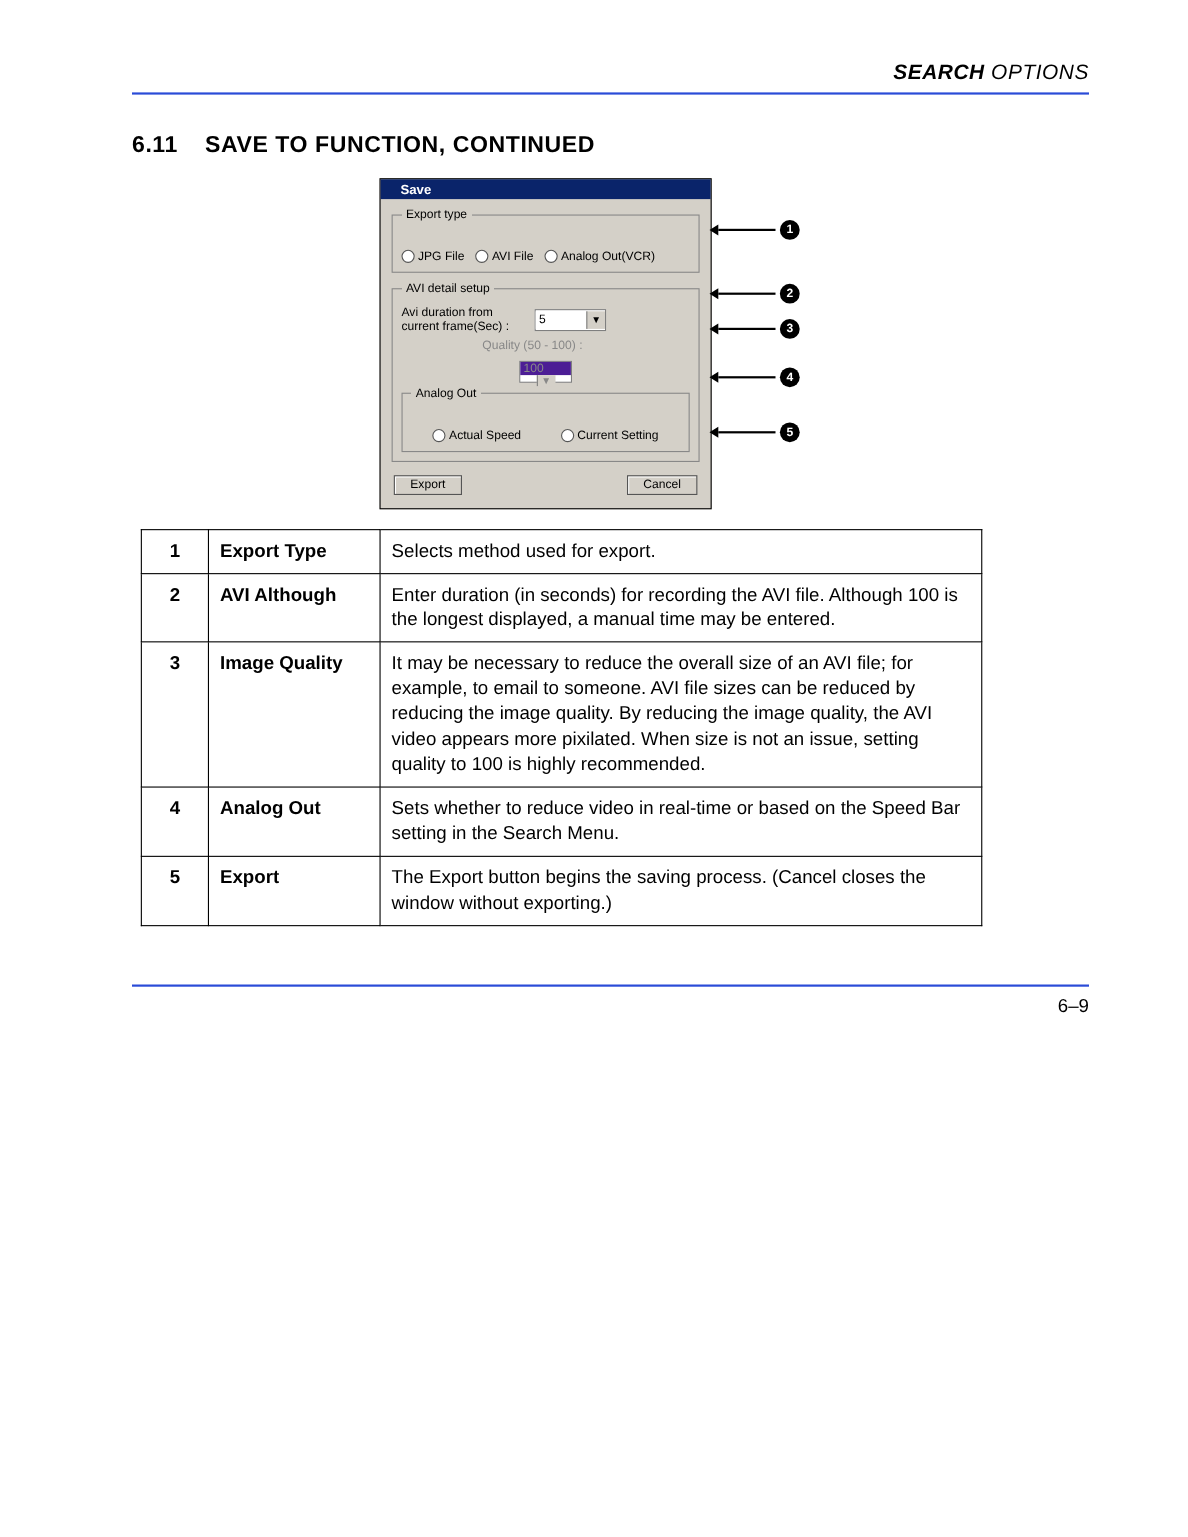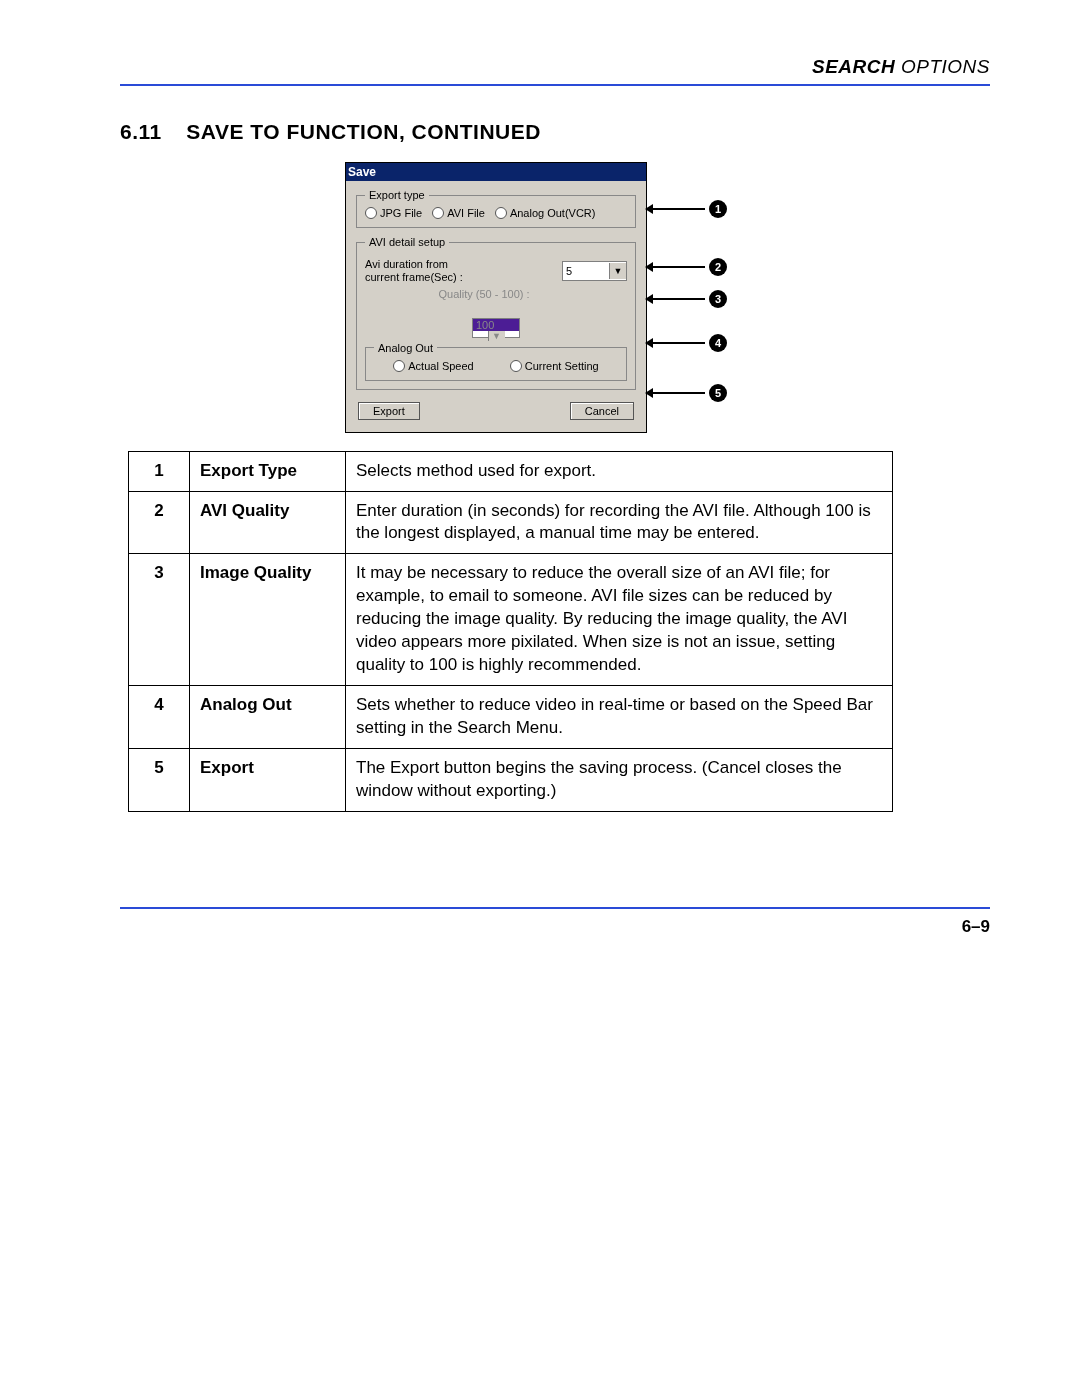--- a/index.html
+++ b/index.html
@@ -48,37 +48,37 @@
     border: 1px solid #000;
     background: #d4d0c8;
     font-family: Tahoma, Arial, sans-serif;
     font-size: 11px;
     color: #000;
   }
   .dlg-title {
     background: #0a246a;
     color: #fff;
     font-weight: bold;
-    padding: 2px 2px;
+    padding: 2px 18px;
     font-size: 12px;
   }
   .dlg-body { padding: 8px 10px 12px 10px; }
   fieldset {
     border: 1px solid #888;
     margin: 0 0 8px 0;
     padding: 6px 8px 8px 8px;
   }
   fieldset legend { font-size: 11px; padding: 0 4px; }
   .radio-row { display: flex; gap: 10px; align-items: center; }
-  .radio-row label { display: flex; gap: 3px; }
+  .radio-row label { display: flex; gap: 3px; margin-top: 20px; }
   .radio-dot {
     width: 10px; height: 10px; border-radius: 50%;
     border: 1px solid #555; background: #fff; display:inline-block;
   }
-  .field-row { display: flex; align-items: center; gap: 16px; margin: 4px 0; justify-content: space-between; }
+  .field-row { display: flex; align-items: center; gap: 6px; margin: 4px 0; }
   .field-label { width: 115px; line-height: 1.2; }
   .combo {
     display: flex; align-items: center; border: 1px solid #7f7f7f;
     background: #fff; height: 18px;
   }
   .combo input {
     border: none; outline: none; font-size: 11px; width: 40px; padding: 0 3px;
     height: 16px; background: #fff;
   }
   .combo .arrow {
@@ -123,24 +123,23 @@
     border: 1px solid #000;
     padding: 8px 10px;
     vertical-align: top;
     line-height: 1.35;
   }
   table.desc td.num { width: 40px; text-align: center; font-weight: bold; }
   table.desc td.name { width: 135px; font-weight: bold; }
 
   .footer {
     position: absolute;
-    bottom: 52px;
+    bottom: 64px;
     left: 120px;
     right: 90px;
-    font-weight: bold;
   }
   .footer .rule2 { height: 2px; background: #2a4bd7; margin-bottom: 8px; }
   .footer .pn { text-align: right; font-size: 17px; }
 </style>
 </head>
 <body>
 
 <div class="page">
 
   <div class="header-right">
@@ -243,21 +242,21 @@
 
   <table class="desc">
     <tbody id="desc-body">
         <tr>
           <td class="num">1</td>
           <td class="name">Export Type</td>
           <td>Selects method used for export.</td>
         </tr>
         <tr>
           <td class="num">2</td>
-          <td class="name">AVI Quality</td>
+          <td class="name">AVI Although</td>
           <td>Enter duration (in seconds) for recording the AVI file. Although 100 is the longest displayed, a manual time may be entered.</td>
         </tr>
         <tr>
           <td class="num">3</td>
           <td class="name">Image Quality</td>
           <td>It may be necessary to reduce the overall size of an AVI file; for example, to email to someone. AVI file sizes can be reduced by reducing the image quality. By reducing the image quality, the AVI video appears more pixilated. When size is not an issue, setting quality to 100 is highly recommended.</td>
         </tr>
         <tr>
           <td class="num">4</td>
           <td class="name">Analog Out</td>

